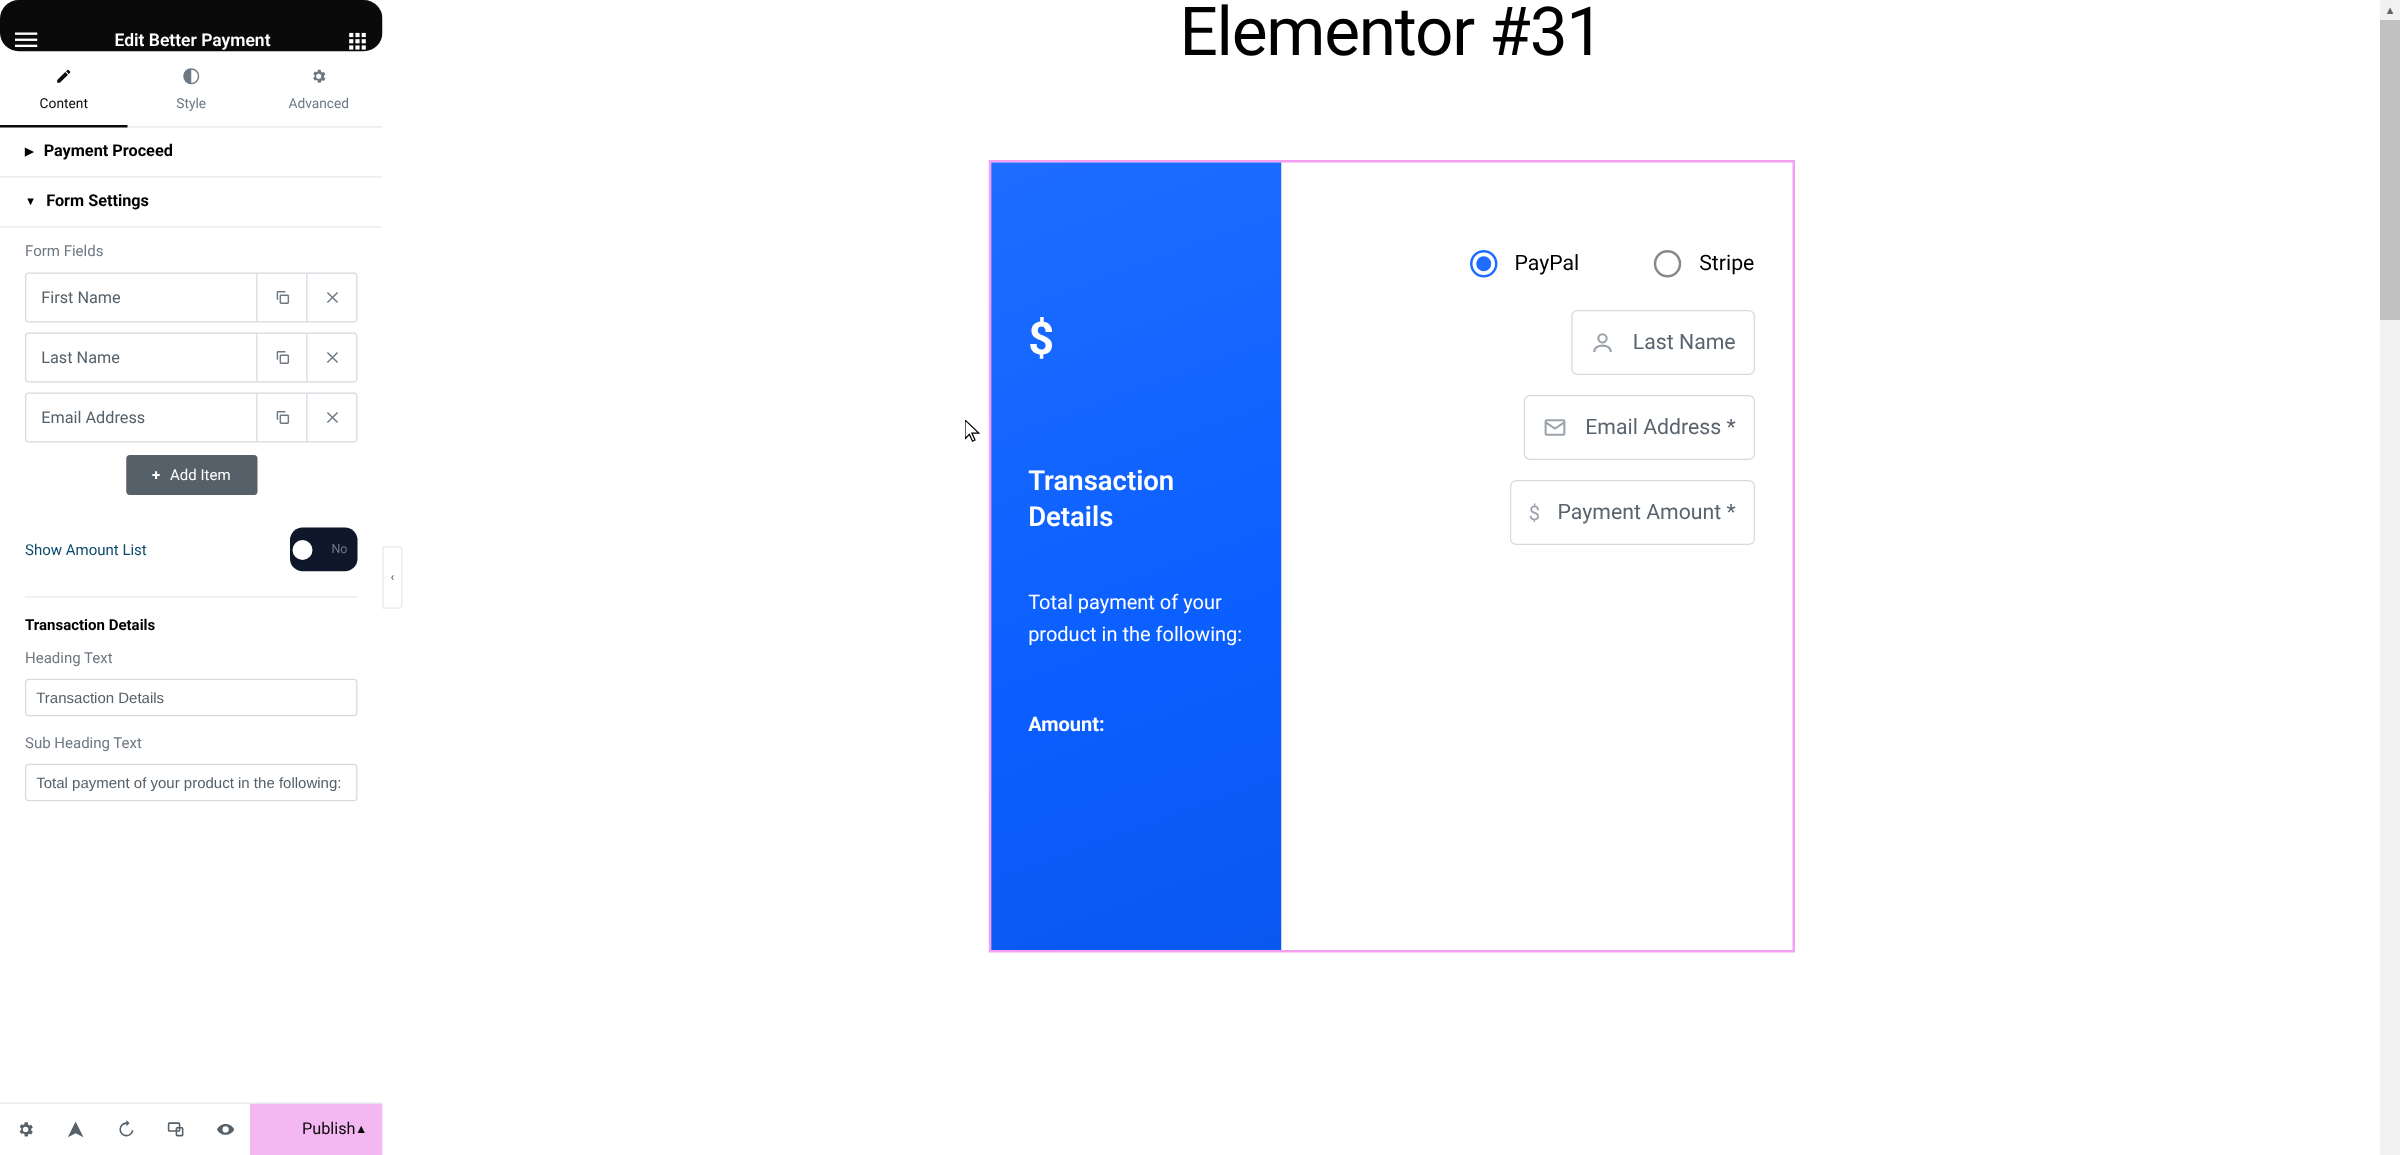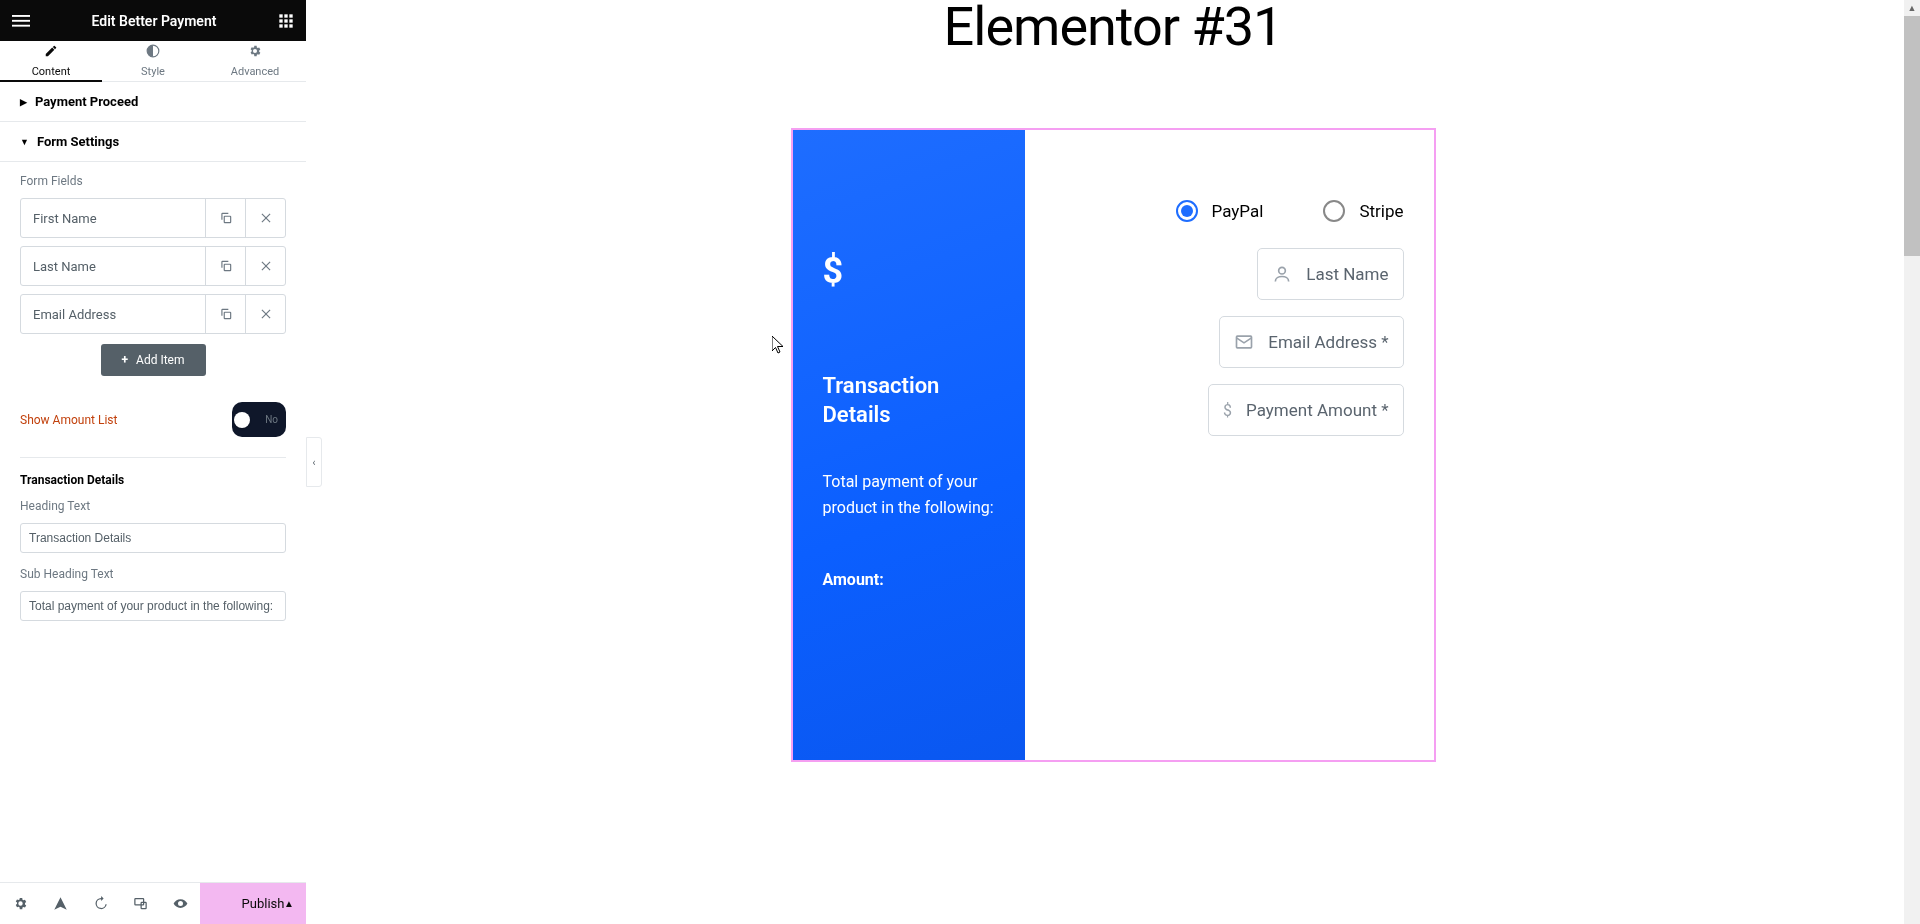--- a/index.html
+++ b/index.html
@@ -1,45 +1,45 @@
 <!DOCTYPE html>
 <html><head>
   <meta charset="utf-8">
   <style>
     * { box-sizing: border-box; margin: 0; padding: 0; }
     body { font-family: -apple-system, BlinkMacSystemFont, "Segoe UI", Roboto, sans-serif; background: #fff; height: 924px; width: 1920px; overflow: hidden; display: flex; }
 
     
     .editor-panel { width: 306px; background: #fff; display: flex; flex-direction: column; height: 100%; }
-    .panel-header { background: #0a0a0a; height: 41px; display: flex; align-items: center; justify-content: space-between; padding: 0 12px; }
+    .panel-header { background: #0a0a0a; height: 41px; display: flex; align-items: flex-end; justify-content: space-between; padding: 0 12px; border-radius: 15px; }
     .panel-header .hamburger, .panel-header .apps { color: #fff; cursor: pointer; font-size: 18px; display: flex; }
     .panel-header .title { color: #fff; font-size: 14px; font-weight: 600; }
 
-    .tabs { display: flex; border-bottom: 1px solid #e6e9ec; height: 41px; }
+    .tabs { display: flex; border-bottom: 1px solid #e6e9ec; height: 61px; }
     .tab { flex: 1; display: flex; flex-direction: column; align-items: center; justify-content: center; cursor: pointer; color: #6d7882; font-size: 11px; gap: 4px; position: relative; }
     .tab.active { color: #0a0a0a; }
     .tab.active::after { content: ""; position: absolute; bottom: -1px; left: 0; right: 0; height: 2px; background: #0a0a0a; }
     .tab .icon { font-size: 14px; }
 
     .panel-body { flex: 1; overflow-y: auto; padding: 0; }
     .section-header { padding: 12px 20px; display: flex; align-items: center; gap: 8px; font-size: 13px; font-weight: 700; cursor: pointer; border-bottom: 1px solid #e6e9ec; }
     .section-header .caret { font-size: 9px; }
     .section-content { padding: 12px 20px; }
     .label { font-size: 12px; color: #6d7882; margin-bottom: 10px; display: block; }
 
     .field-item { display: flex; border: 1px solid #d5dadf; border-radius: 3px; margin-bottom: 8px; height: 40px; align-items: stretch; }
     .field-item .field-label { flex: 1; display: flex; align-items: center; padding: 0 12px; font-size: 13px; color: #556068; cursor: pointer; }
     .field-item .field-action { width: 40px; display: flex; align-items: center; justify-content: center; border-left: 1px solid #d5dadf; cursor: pointer; color: #6d7882; }
     .field-item .field-action svg { width: 14px; height: 14px; }
 
     .add-item { display: flex; align-items: center; justify-content: center; gap: 8px; background: #556068; color: #fff; height: 32px; border-radius: 3px; font-size: 12px; cursor: pointer; width: 105px; margin: 10px auto 20px; }
     .add-item .plus { font-weight: 700; }
 
     .toggle-row { display: flex; align-items: center; justify-content: space-between; padding: 6px 0 20px; border-bottom: 1px solid #e6e9ec; margin-bottom: 15px; }
-    .toggle-row .toggle-label { font-size: 12px; color: #c2410c; }
+    .toggle-row .toggle-label { font-size: 12px; color: #0c4a6e; }
     .toggle { width: 54px; height: 35px; background: #0f172a; border-radius: 10px; position: relative; cursor: pointer; display: flex; align-items: center; }
     .toggle .knob { width: 16px; height: 16px; background: #fff; border-radius: 50%; position: absolute; left: 2px; box-shadow: 0 1px 2px rgba(0,0,0,.2); }
     .toggle .txt { font-size: 10px; color: #6d7882; position: absolute; right: 8px; }
 
     .sub-heading { font-size: 12px; font-weight: 700; margin-bottom: 12px; }
     .text-input { width: 100%; height: 30px; border: 1px solid #d5dadf; border-radius: 3px; padding: 0 8px; font-size: 12px; color: #556068; }
     .input-group { margin-bottom: 14px; }
 
     .panel-footer { height: 42px; background: #fff; border-top: 1px solid #e6e9ec; display: flex; align-items: center; }
     .panel-footer .foot-icon { width: 40px; height: 100%; display: flex; align-items: center; justify-content: center; color: #556068; cursor: pointer; }

